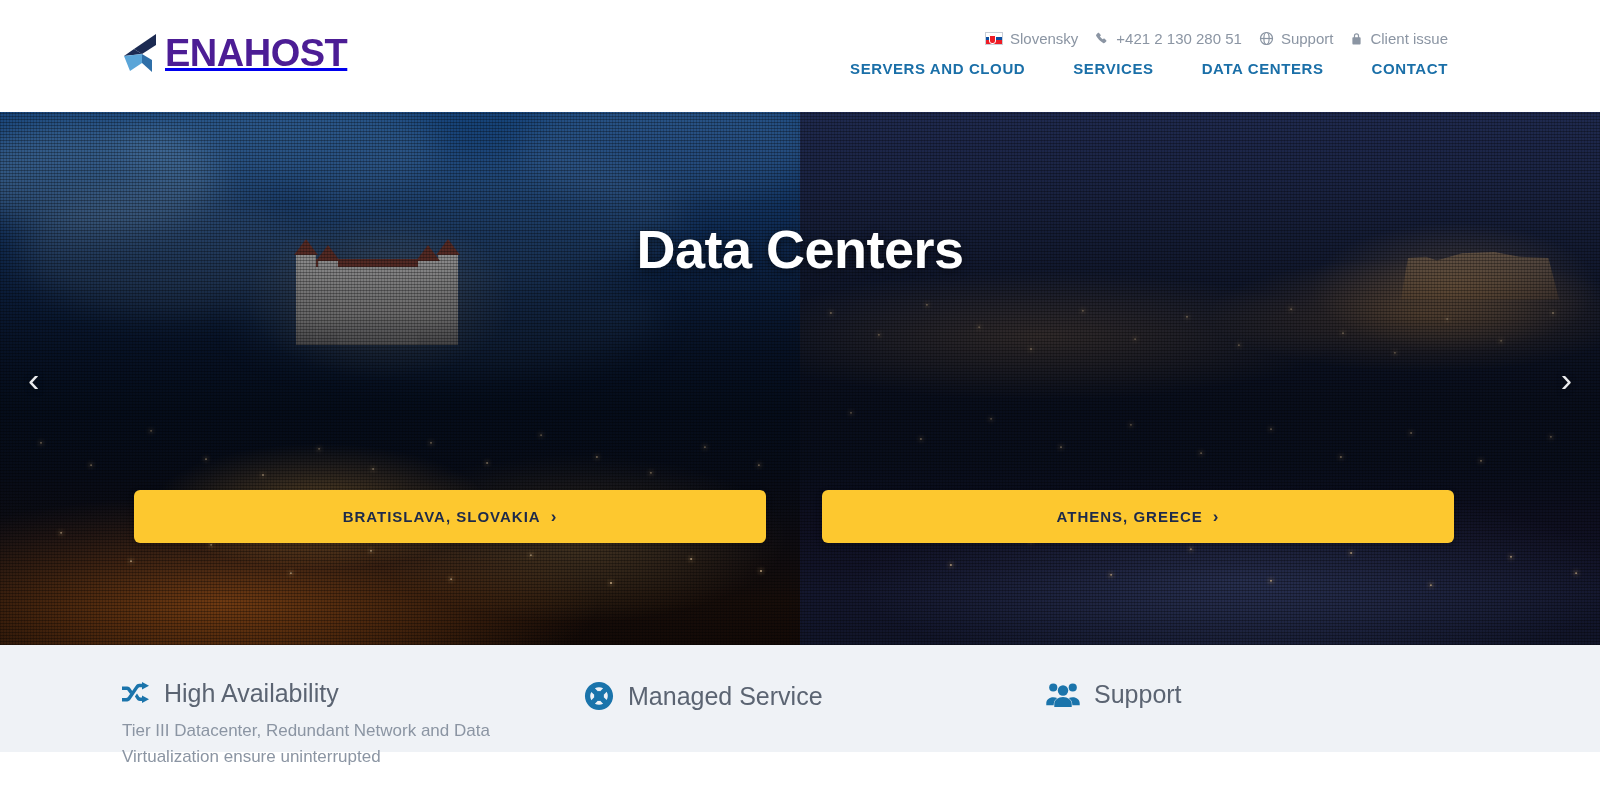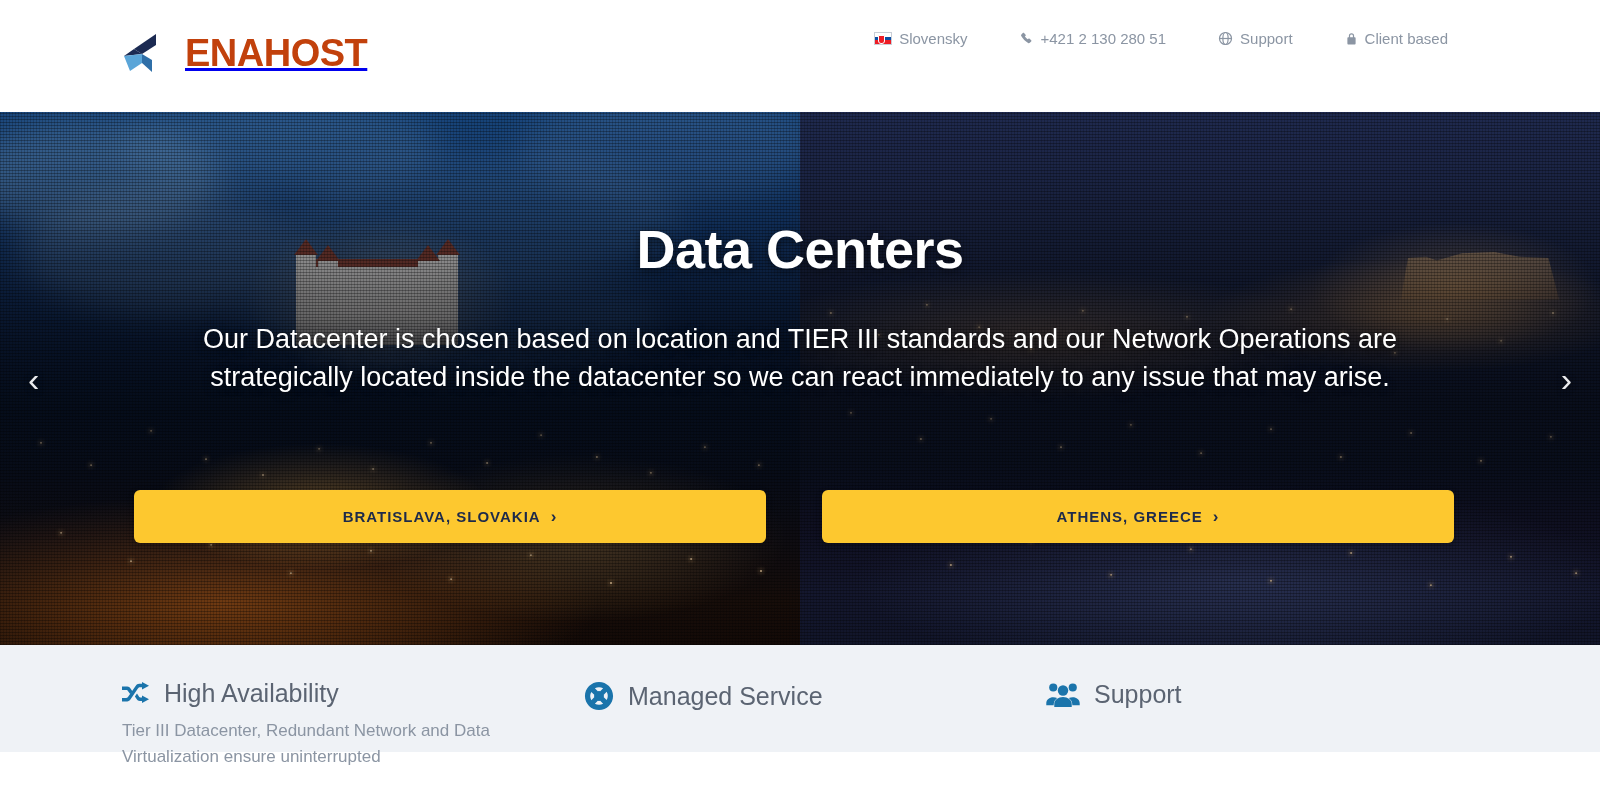--- a/index.html
+++ b/index.html
@@ -17,26 +17,26 @@
     background: #ffffff;
     display: flex; align-items: flex-start;
   }
   .logo-wrap {
     position: absolute; left: 122px; top: 32px;
     display: flex; align-items: center; gap: 9px;
   }
   .logo-mark { width: 34px; height: 42px; display: block; }
   .logo-text {
     font-size: 38px; font-weight: 700; letter-spacing: -0.5px;
-    color: #c2410c; line-height: 1; margin-left: 20px;
+    color: #4c1d95; line-height: 1;
   }
 
   .top-utility {
     position: absolute; right: 152px; top: 30px;
-    display: flex; align-items: center; gap: 52px;
+    display: flex; align-items: center; gap: 17px;
   }
   .util-item {
     display: flex; align-items: center; gap: 7px;
     font-size: 15px; color: #8b95a3; text-decoration: none;
     white-space: nowrap;
   }
   .util-icon { display: inline-flex; align-items: center; color: #8b95a3; }
   .flag-sk {
     width: 18px; height: 13px; display: inline-block; position: relative;
     border: 1px solid #c9ced6; overflow: hidden; background: #fff;
@@ -268,24 +268,30 @@
       </span>
       <span>Support</span>
     </a>
 
     <a class="util-item" href="#">
       <span class="util-icon">
         <svg width="13" height="14" viewBox="0 0 14 16" fill="currentColor">
             <path d="M4 6V4.4a3 3 0 1 1 6 0V6h.6c.6 0 1.1.5 1.1 1.1v6c0 .6-.5 1.1-1.1 1.1H3.4c-.6 0-1.1-.5-1.1-1.1v-6C2.3 6.5 2.8 6 3.4 6H4zm1.4 0h3.2V4.4a1.6 1.6 0 1 0-3.2 0V6z"></path>
           </svg>
       </span>
-      <span>Client based</span>
+      <span>Client issue</span>
     </a>
   </nav>
 
+  <nav class="mainnav">
+    <a href="#">SERVERS AND CLOUD</a>
+    <a href="#">SERVICES</a>
+    <a href="#">DATA CENTERS</a>
+    <a href="#">CONTACT</a>
+  </nav>
 </header>
 
 <section class="hero">
 
   <div class="hero-slides">
 
     <div class="slide left">
       <div class="bg-bratislava"></div>
       <div class="cloud c1"></div>
       <div class="cloud c2"></div>
@@ -384,21 +390,20 @@
   </div>
 
   <div class="hero-scrim"></div>
   <div class="hero-texture"></div>
 
   <button class="hero-arrow prev">‹</button>
   <button class="hero-arrow next">›</button>
 
   <div class="hero-content">
     <h1 class="hero-title">Data Centers</h1>
-    <p class="hero-sub">Our Datacenter is chosen based on location and TIER III standards and our Network Operations are strategically located inside the datacenter so we can react immediately to any issue that may arise.</p>
   </div>
 
   <div class="hero-buttons">
     <button class="cta">
       <span>BRATISLAVA, SLOVAKIA</span>
       <span class="chev">›</span>
     </button>
     <button class="cta">
       <span>ATHENS, GREECE</span>
       <span class="chev">›</span>

